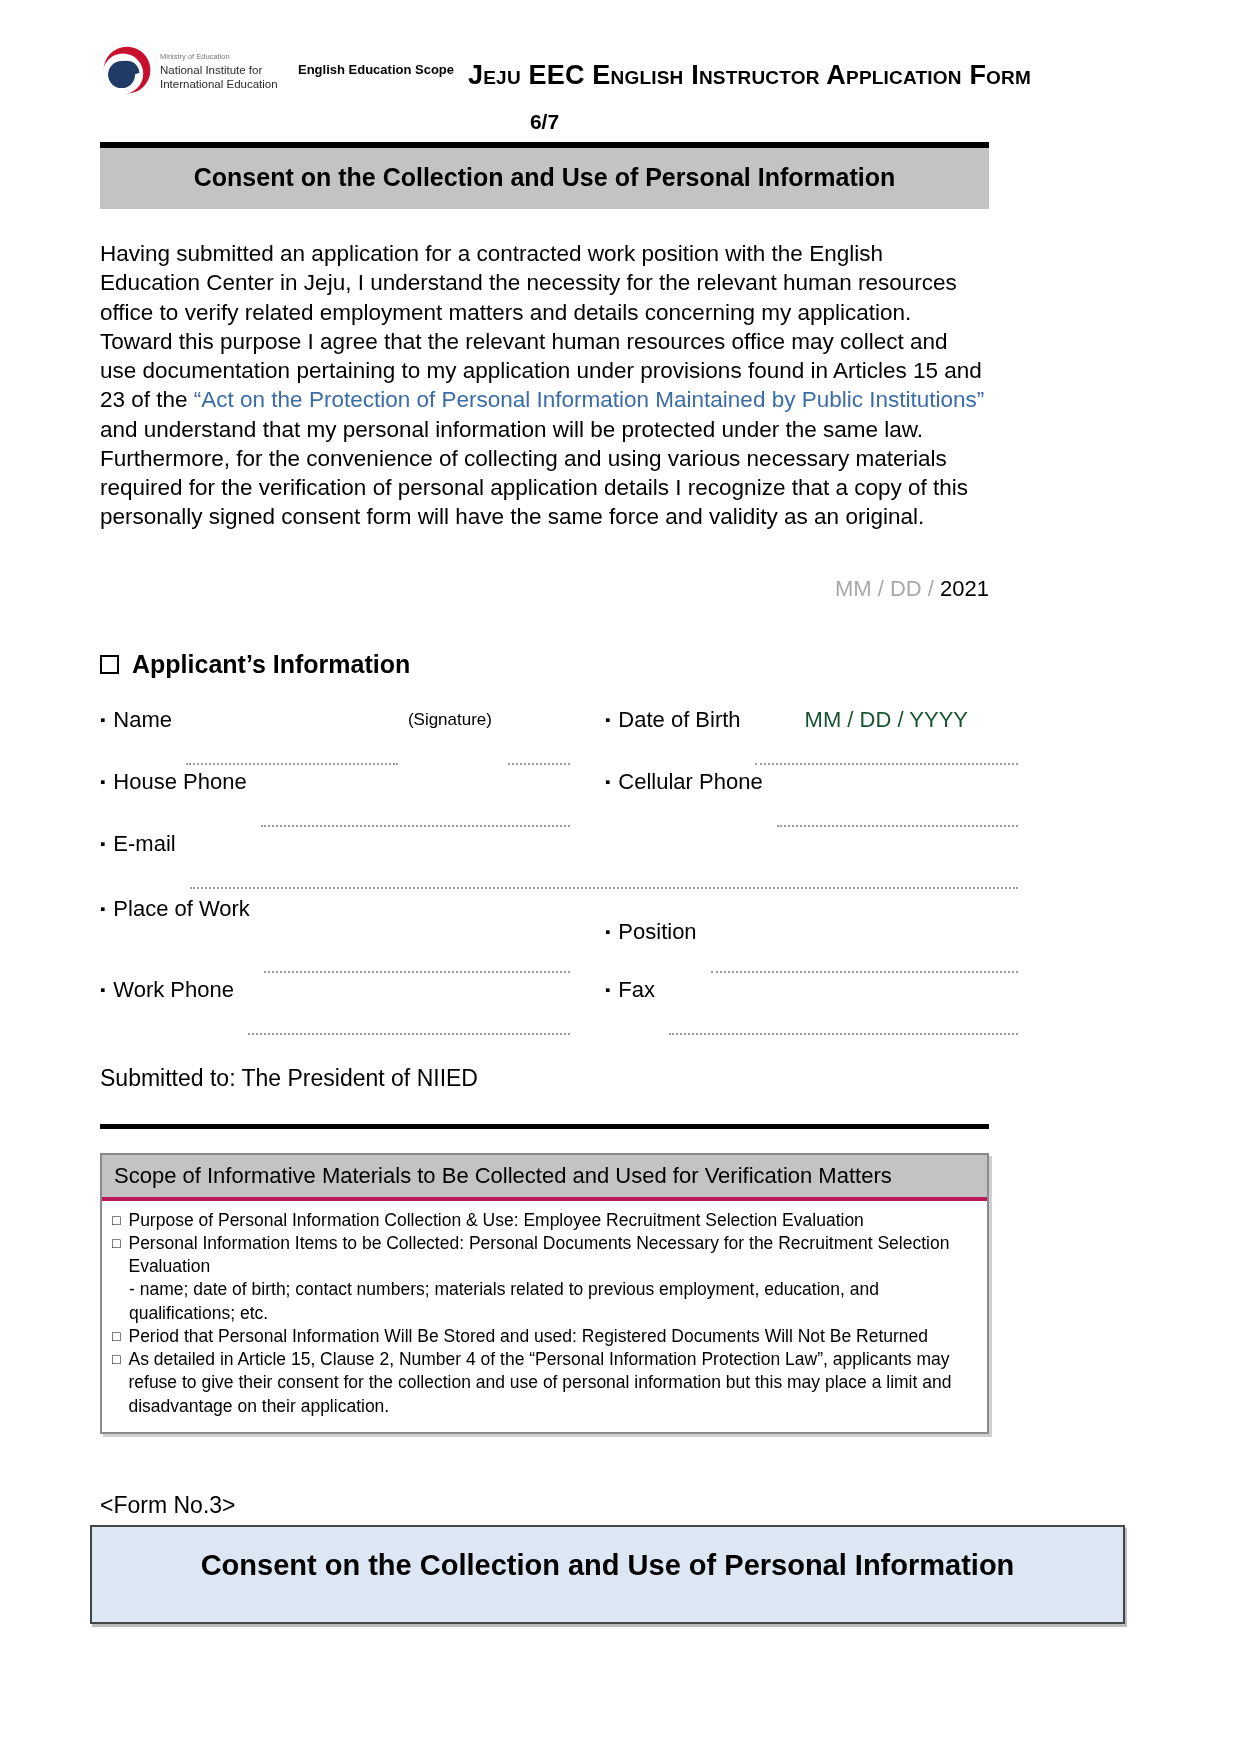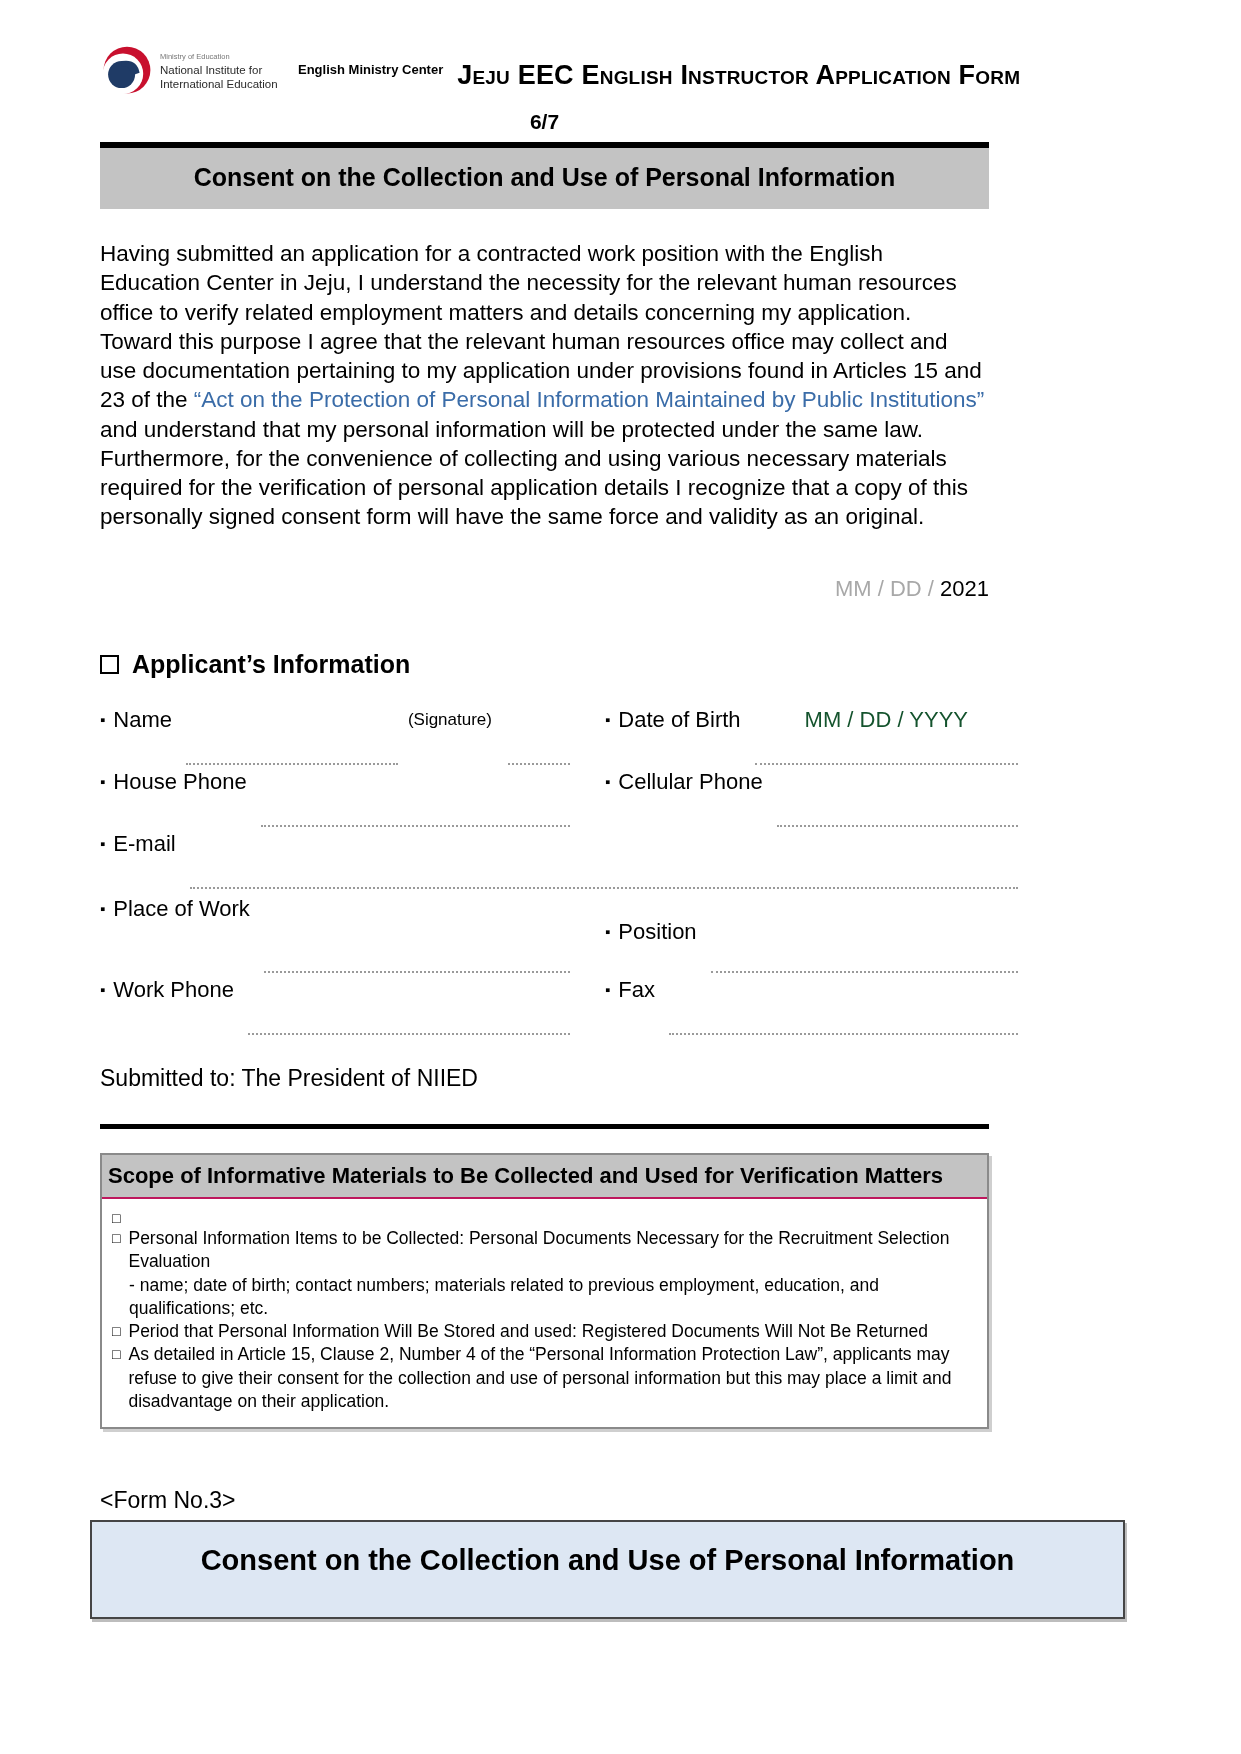--- a/index.html
+++ b/index.html
@@ -56,22 +56,22 @@
   .fill.center-ph { display:flex; justify-content:center; color:#14532d; font-size:22px; }
   .fill.short { flex:0 0 62px; }
   .sig { font-size:17px; color:#000; padding-top:3px; margin:0 2px 0 10px; white-space:nowrap; }
 
   .submitted { margin-top:26px; font-size:23px; }
   .divider { margin-top:32px; border-top:5px solid #000; }
 
   
   .scope-box { margin-top:24px; border:2px solid #8a8a8a; box-shadow:3px 3px 0 #cfcfcf; }
   .scope-head {
-    background:#c3c3c3; font-weight:bold; font-size:22px;
-    padding:8px 6px; border-bottom:2px solid #be185d;
+    background:#c3c3c3; font-weight:normal; font-size:22px;
+    padding:8px 12px; border-bottom:4px solid #be185d;
   }
   .scope-body { padding:8px 10px 14px; font-size:17.5px; line-height:1.33; background:#fff; }
   .scope-item { display:flex; }
   .blt2 { margin-right:8px; font-size:14px; padding-top:2px; flex:0 0 auto; }
   .sub-line { margin-left:17px; }
 
   
   .form-no3 { font-size:23px; margin-top:58px; }
   .box3 {
     margin-top:6px; margin-left:-10px; width:1035px;
@@ -95,21 +95,21 @@
             <circle cx="24" cy="34" r="15" fill="#1f3b66"></circle>
             <path d="M24 19 q17 -3 20 13 l-9 3 q-2 -12 -11 -10 z" fill="#1f3b66"></path>
           </svg>
         </div>
         <div class="logo-text">
           <div class="ministry">Ministry of Education</div>
           <div>National Institute for</div>
           <div>International Education</div>
         </div>
       </div>
-      <div class="center-name">English Ministry Center</div>
+      <div class="center-name">English Education Scope</div>
       <div class="doc-title">Jeju EEC English Instructor Application Form</div>
     </div>
     <div class="page-num">6/7</div>
 
     <div class="banner">Consent on the Collection and Use of Personal Information</div>
 
     <div class="para">
       <span>Having submitted an application for a contracted work position with the English Education Center in Jeju, I understand the necessity for the relevant human resources office to verify related employment matters and details concerning my application. Toward this purpose I agree that the relevant human resources office may collect and use documentation pertaining to my application under provisions found in Articles 15 and 23 of the </span><span class="law">“Act on the Protection of Personal Information Maintained by Public Institutions”</span><span> and understand that my personal information will be protected under the same law.</span>
       <div>Furthermore, for the convenience of collecting and using various necessary materials required for the verification of personal application details I recognize that a copy of this personally signed consent form will have the same force and validity as an original.</div>
     </div>
@@ -173,20 +173,21 @@
 
     <div class="submitted">Submitted to: The President of NIIED</div>
 
     <div class="divider"></div>
 
     <div class="scope-box">
       <div class="scope-head">Scope of Informative Materials to Be Collected and Used for Verification Matters</div>
       <div class="scope-body">
         <div class="scope-item">
           <span class="blt2">□</span>
+          <span>Purpose of Personal Information Collection &amp; Use: Employee Recruitment Selection Evaluation</span>
         </div>
         <div class="scope-item">
           <span class="blt2">□</span>
           <span>Personal Information Items to be Collected: Personal Documents Necessary for the Recruitment Selection Evaluation</span>
         </div>
         <div class="sub-line">- name; date of birth; contact numbers; materials related to previous employment, education, and qualifications; etc.</div>
         <div class="scope-item">
           <span class="blt2">□</span>
           <span>Period that Personal Information Will Be Stored and used: Registered Documents Will Not Be Returned</span>
         </div>

